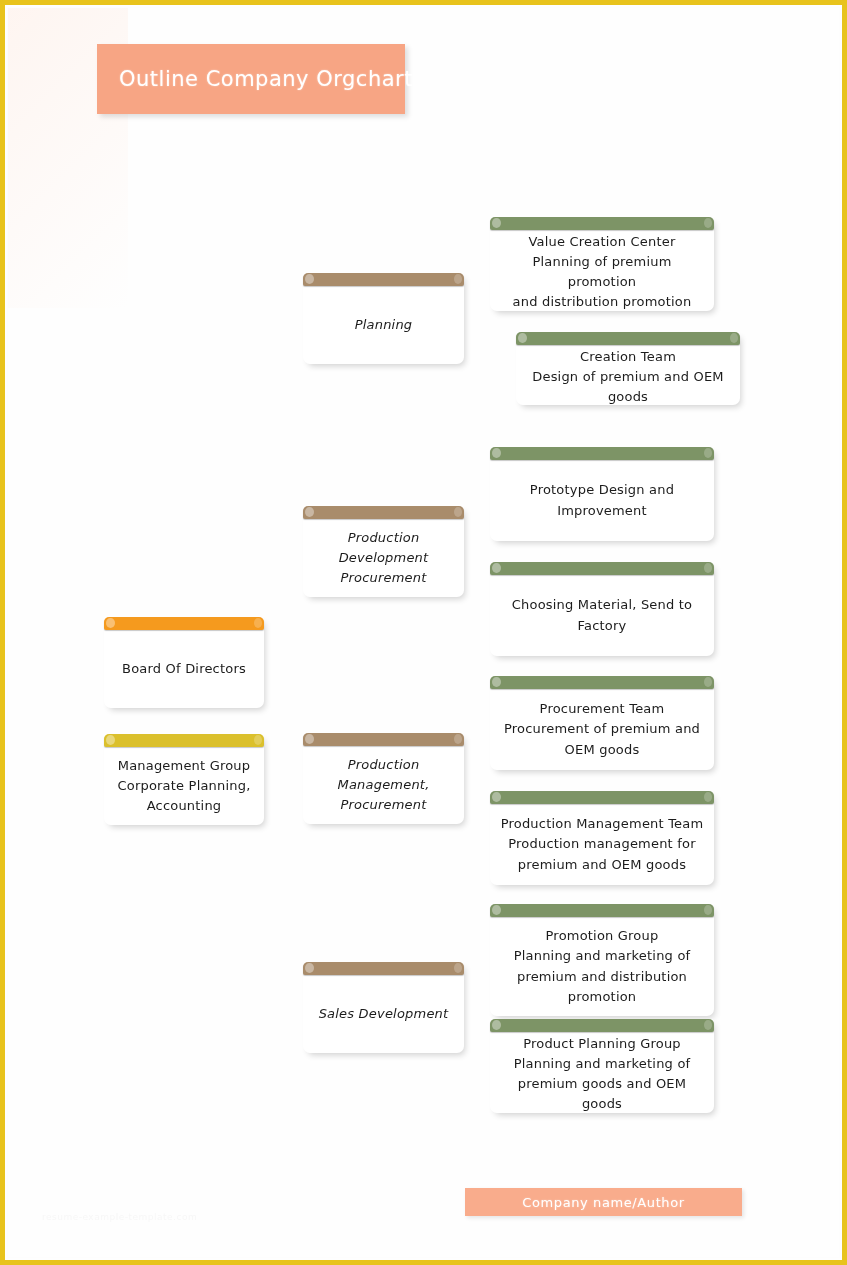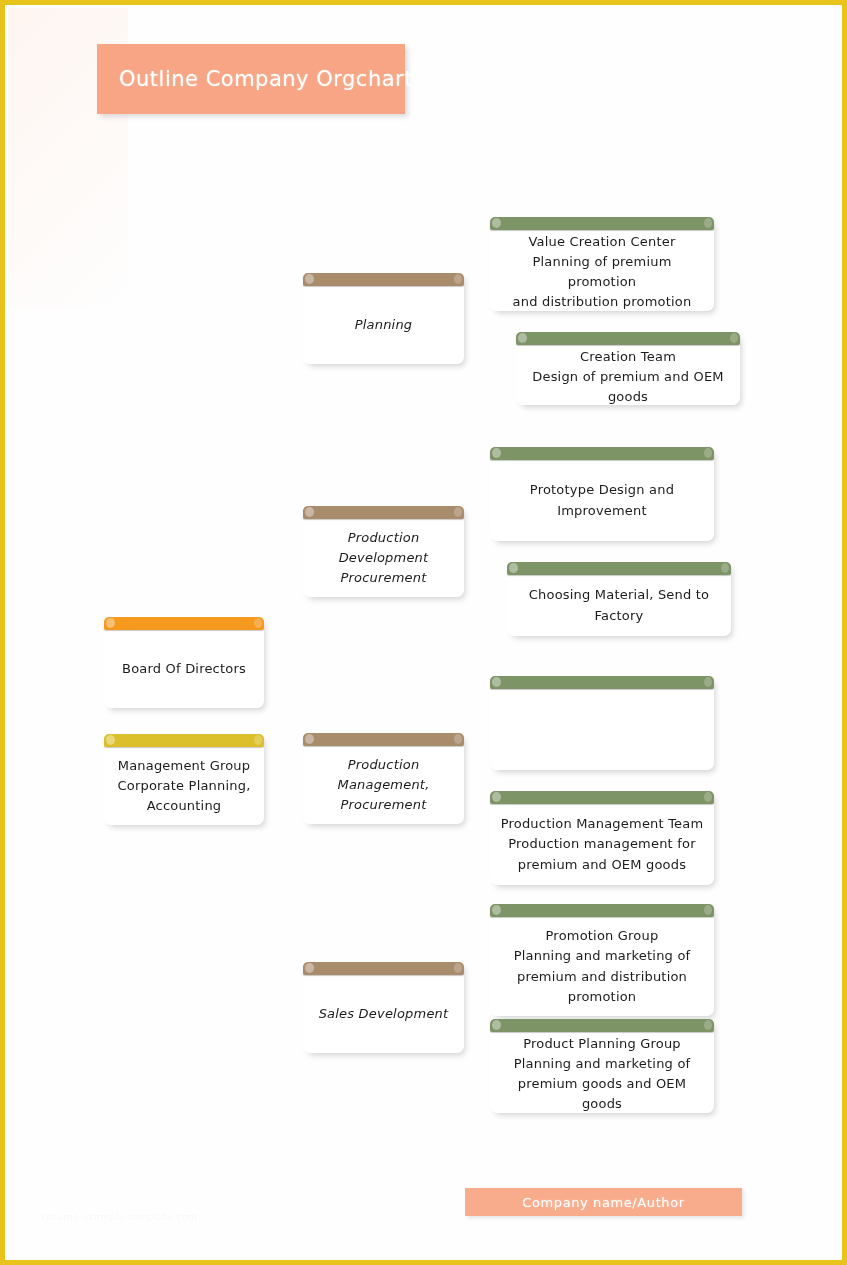--- a/index.html
+++ b/index.html
@@ -245,29 +245,34 @@
 goods</span>
         </div>
       </div>
       <div class="node col-right" style="left: 490px; top: 447px; width: 224px; height: 94px;">
         <div class="node-bar" style="background: rgb(125, 148, 102);"></div>
         <div class="node-body">
           <span class="node-label">Prototype Design and
 Improvement</span>
         </div>
       </div>
-      <div class="node col-right" style="left: 507px; top: 562px; width: 224px; height: 74px;">
+      <div class="node col-right" style="left: 490px; top: 562px; width: 224px; height: 94px;">
         <div class="node-bar" style="background: rgb(125, 148, 102);"></div>
         <div class="node-body">
           <span class="node-label">Choosing Material, Send to
 Factory</span>
         </div>
       </div>
       <div class="node col-right" style="left: 490px; top: 676px; width: 224px; height: 94px;">
         <div class="node-bar" style="background: rgb(125, 148, 102);"></div>
+        <div class="node-body">
+          <span class="node-label">Procurement Team
+Procurement of premium and
+OEM goods</span>
+        </div>
       </div>
       <div class="node col-right" style="left: 490px; top: 791px; width: 224px; height: 94px;">
         <div class="node-bar" style="background: rgb(125, 148, 102);"></div>
         <div class="node-body">
           <span class="node-label">Production Management Team
 Production management for
 premium and OEM goods</span>
         </div>
       </div>
       <div class="node col-right" style="left: 490px; top: 904px; width: 224px; height: 112px;">

